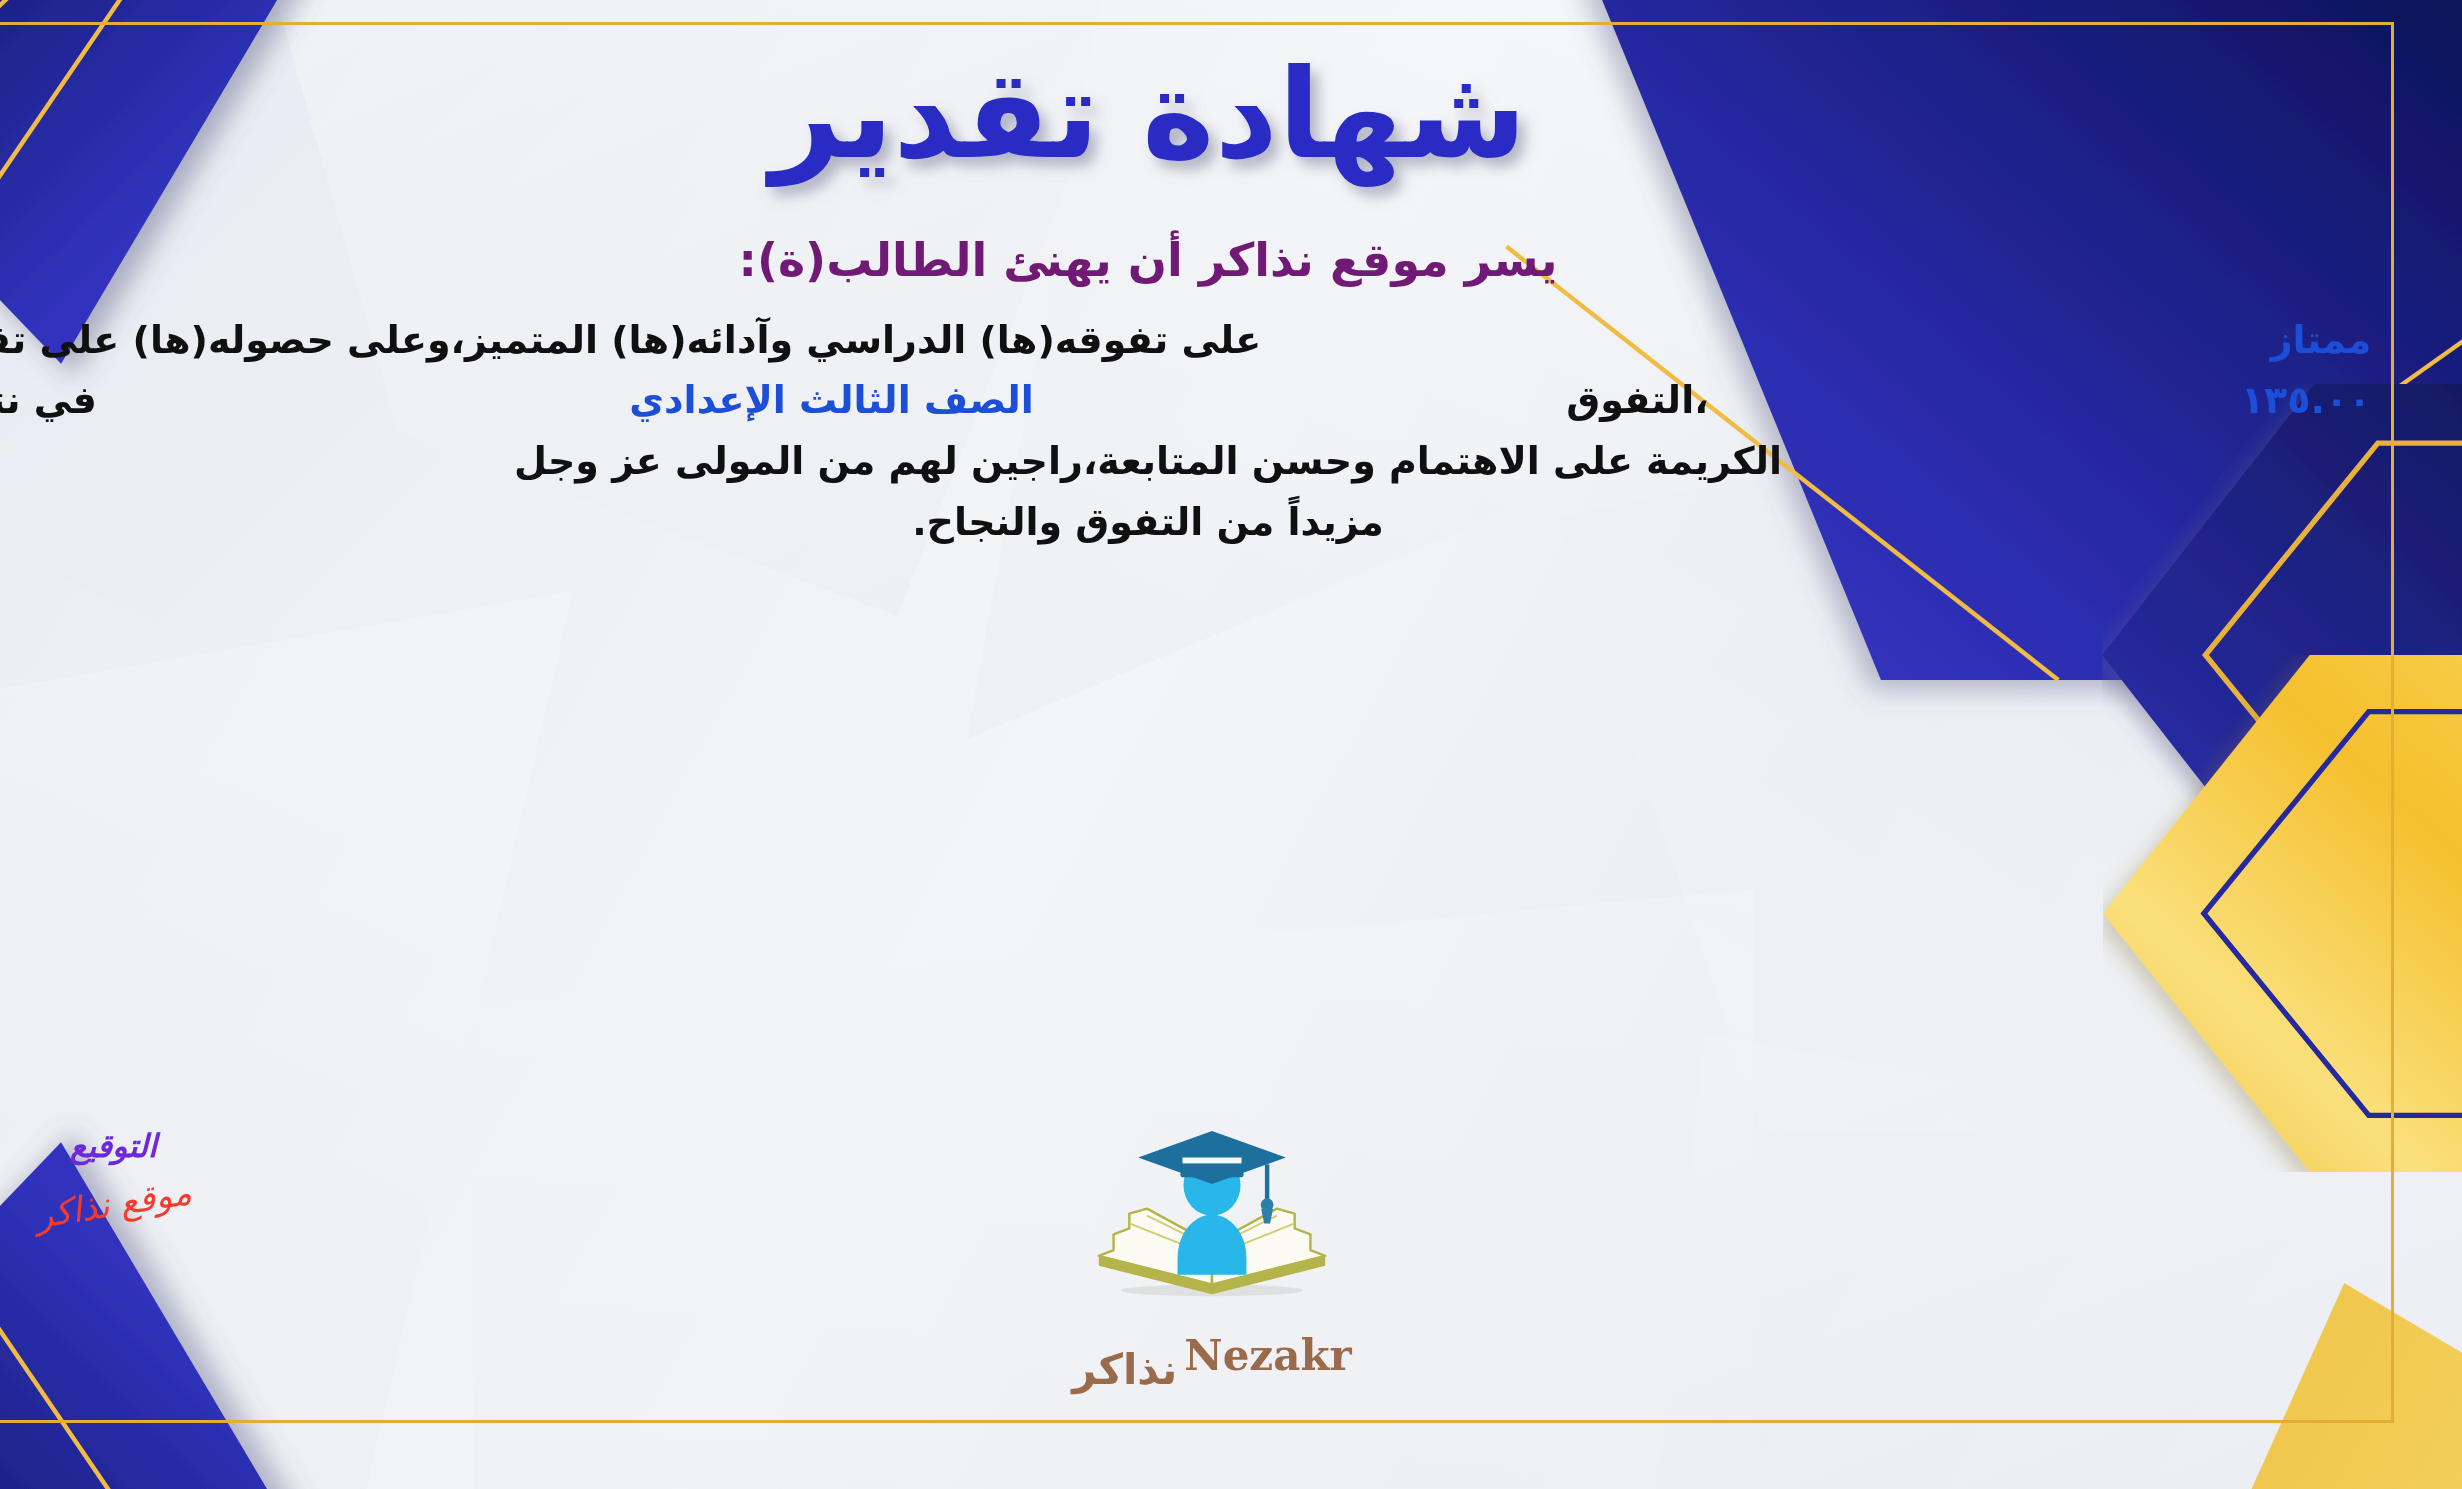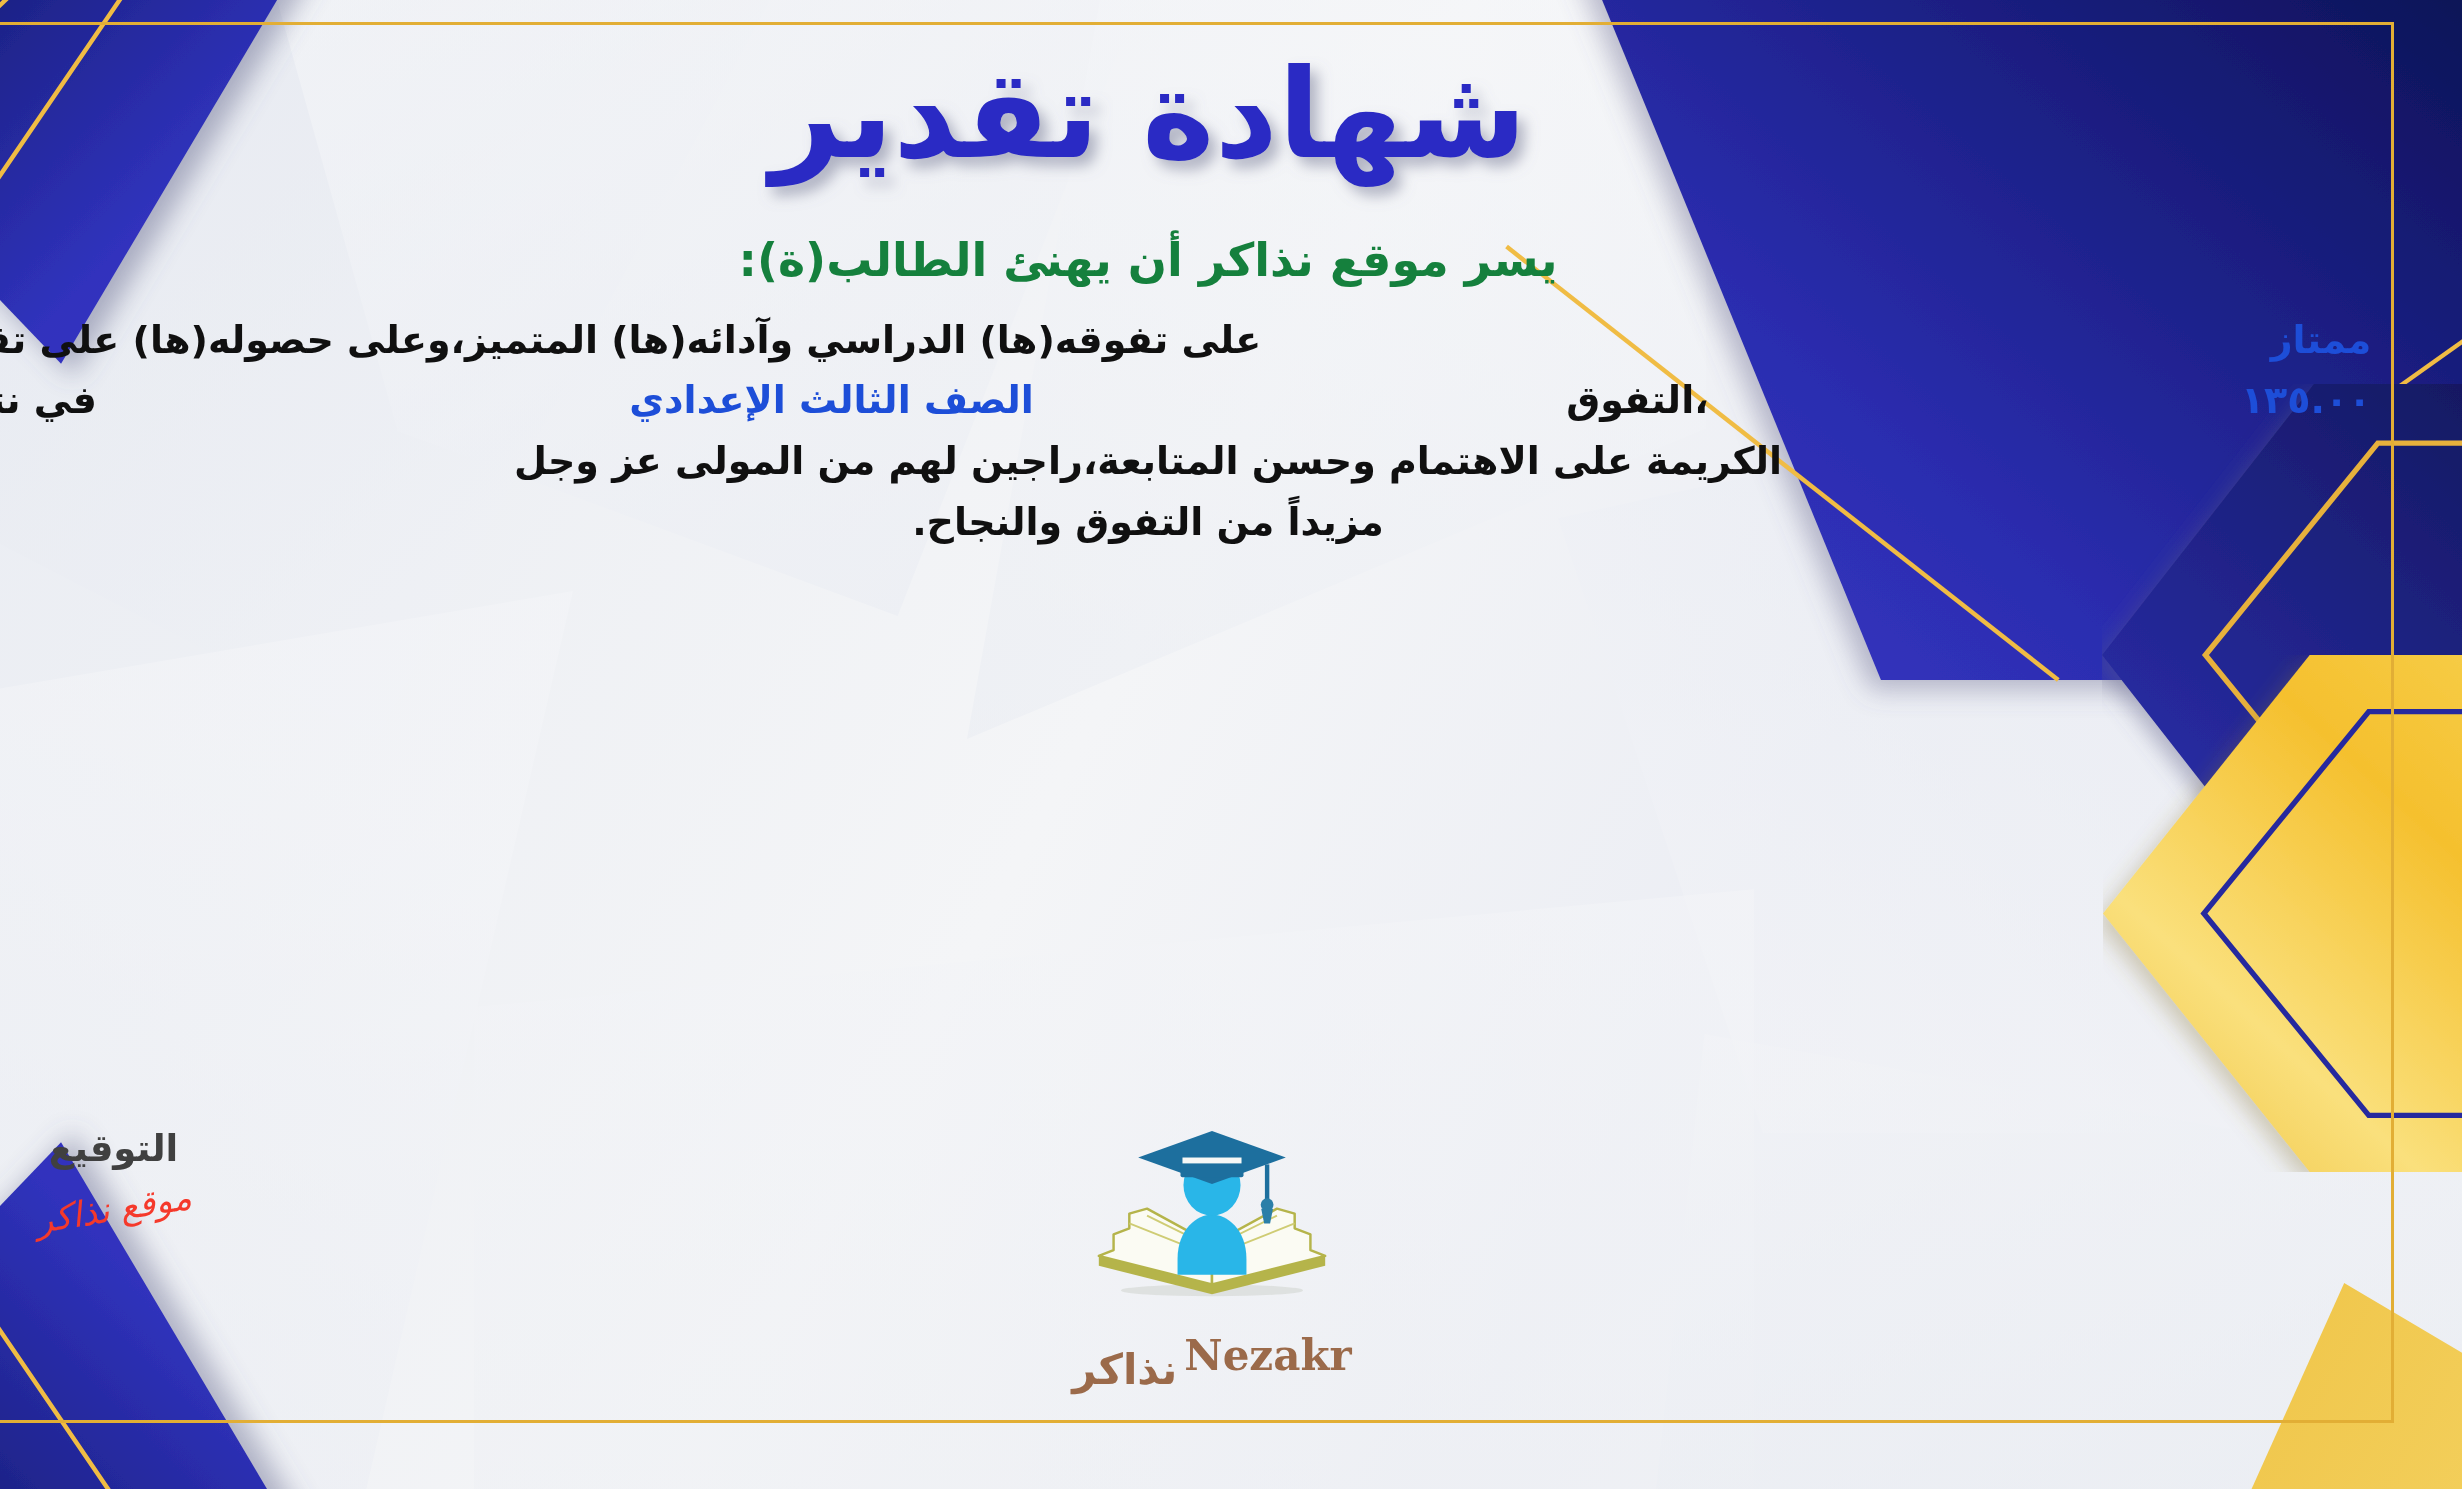--- a/index.html
+++ b/index.html
@@ -101,21 +101,21 @@
     font-family:"DejaVu Sans","Liberation Sans",sans-serif;
     font-size:250px;
     font-weight:700;
     fill:#2a2bc4;
     letter-spacing:-6px;
   }
 
   .line-greet{
     margin-top:28.6px;
     font-size:46px;
-    color:#15803d;
+    color:#701a75;
     font-weight:600;
     text-align:right;
     letter-spacing:-0.5px;
   }
 
   .line-name{
     margin-top:21.7px;
     font-size:46px;
     color:#f5392b;
     font-weight:600;
@@ -152,21 +152,21 @@
     align-items:flex-start;
     justify-content:space-between;
     padding:0 59px 29.5px 59px;
   }
 
   .sig-block{
     display:flex;flex-direction:column;align-items:center;
     min-width:305px;
   }
   .sig-label{
-    font-size:37px;color:#404040;font-weight:700;
+    font-size:32px;color:#6d28d9;font-weight:700;font-style:italic;
   }
   .sig-mark{
     margin-top:19.7px;
     font-size:35px;
     color:#f5392b;
     font-family:"DejaVu Serif","Liberation Serif",serif;
     font-style:italic;
     transform:rotate(-9deg);
     letter-spacing:1px;
   }

